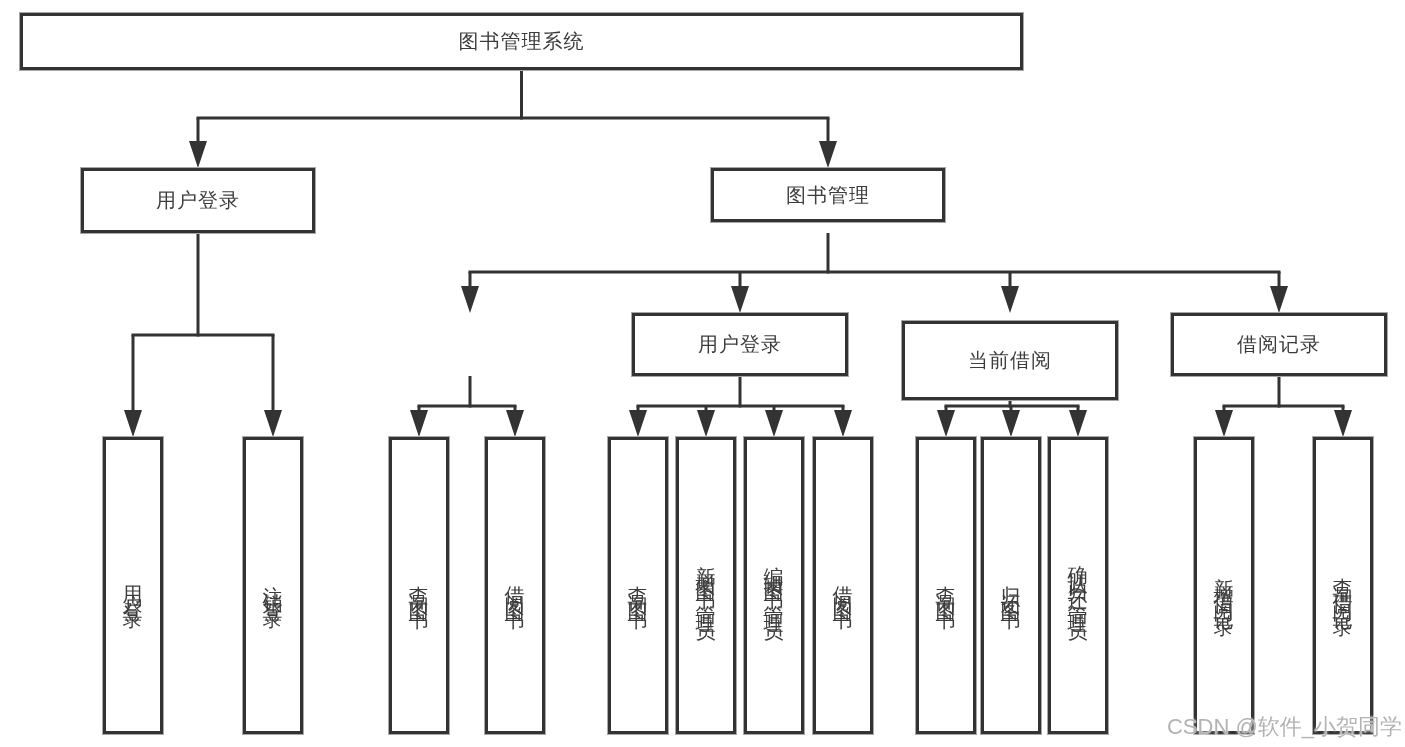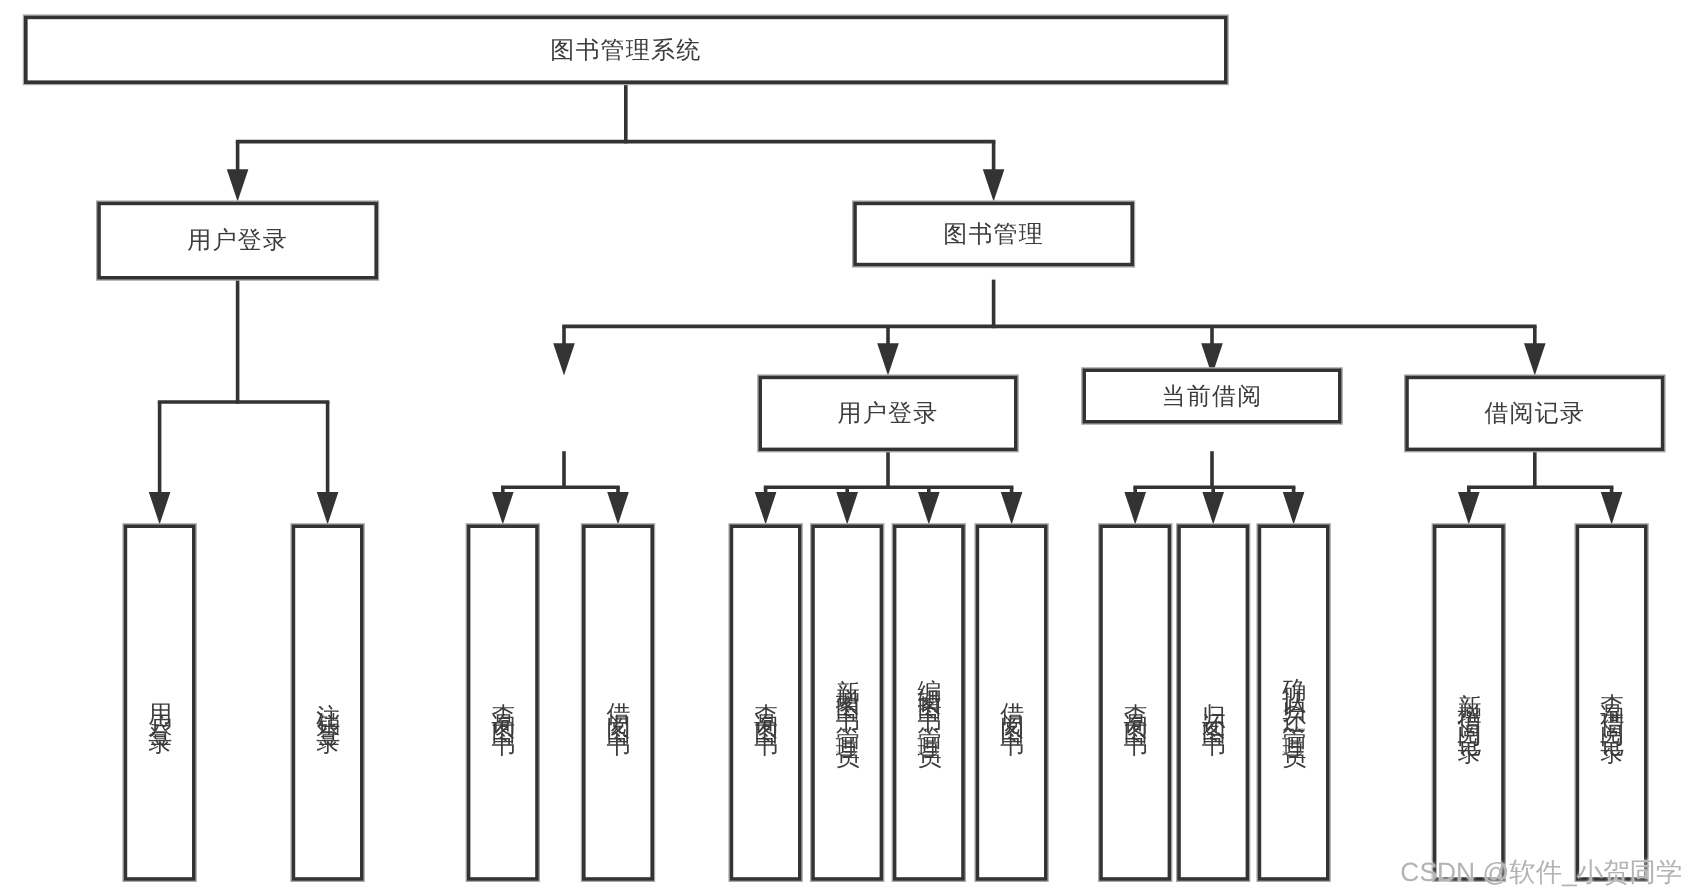--- a/index.html
+++ b/index.html
@@ -125,21 +125,21 @@
   <div class="node h" style="left:81px;top:168px;width:234px;height:65px">
     <span>用户登录</span>
   </div>
   <div class="node h" style="left:711px;top:168px;width:234px;height:54px">
     <span>图书管理</span>
   </div>
 
   <div class="node h" style="left:632px;top:313px;width:216px;height:63px">
     <span>用户登录</span>
   </div>
-  <div class="node h" style="left:902px;top:307px;width:216px;height:46px">
+  <div class="node h" style="left:902px;top:321px;width:216px;height:79px">
     <span>当前借阅</span>
   </div>
   <div class="node h" style="left:1171px;top:313px;width:216px;height:63px">
     <span>借阅记录</span>
   </div>
 
   <div class="node v" style="left:103px;top:437px;width:60px;height:297px">
     <span>用户登录</span>
   </div>
   <div class="node v" style="left:243px;top:437px;width:60px;height:297px">

